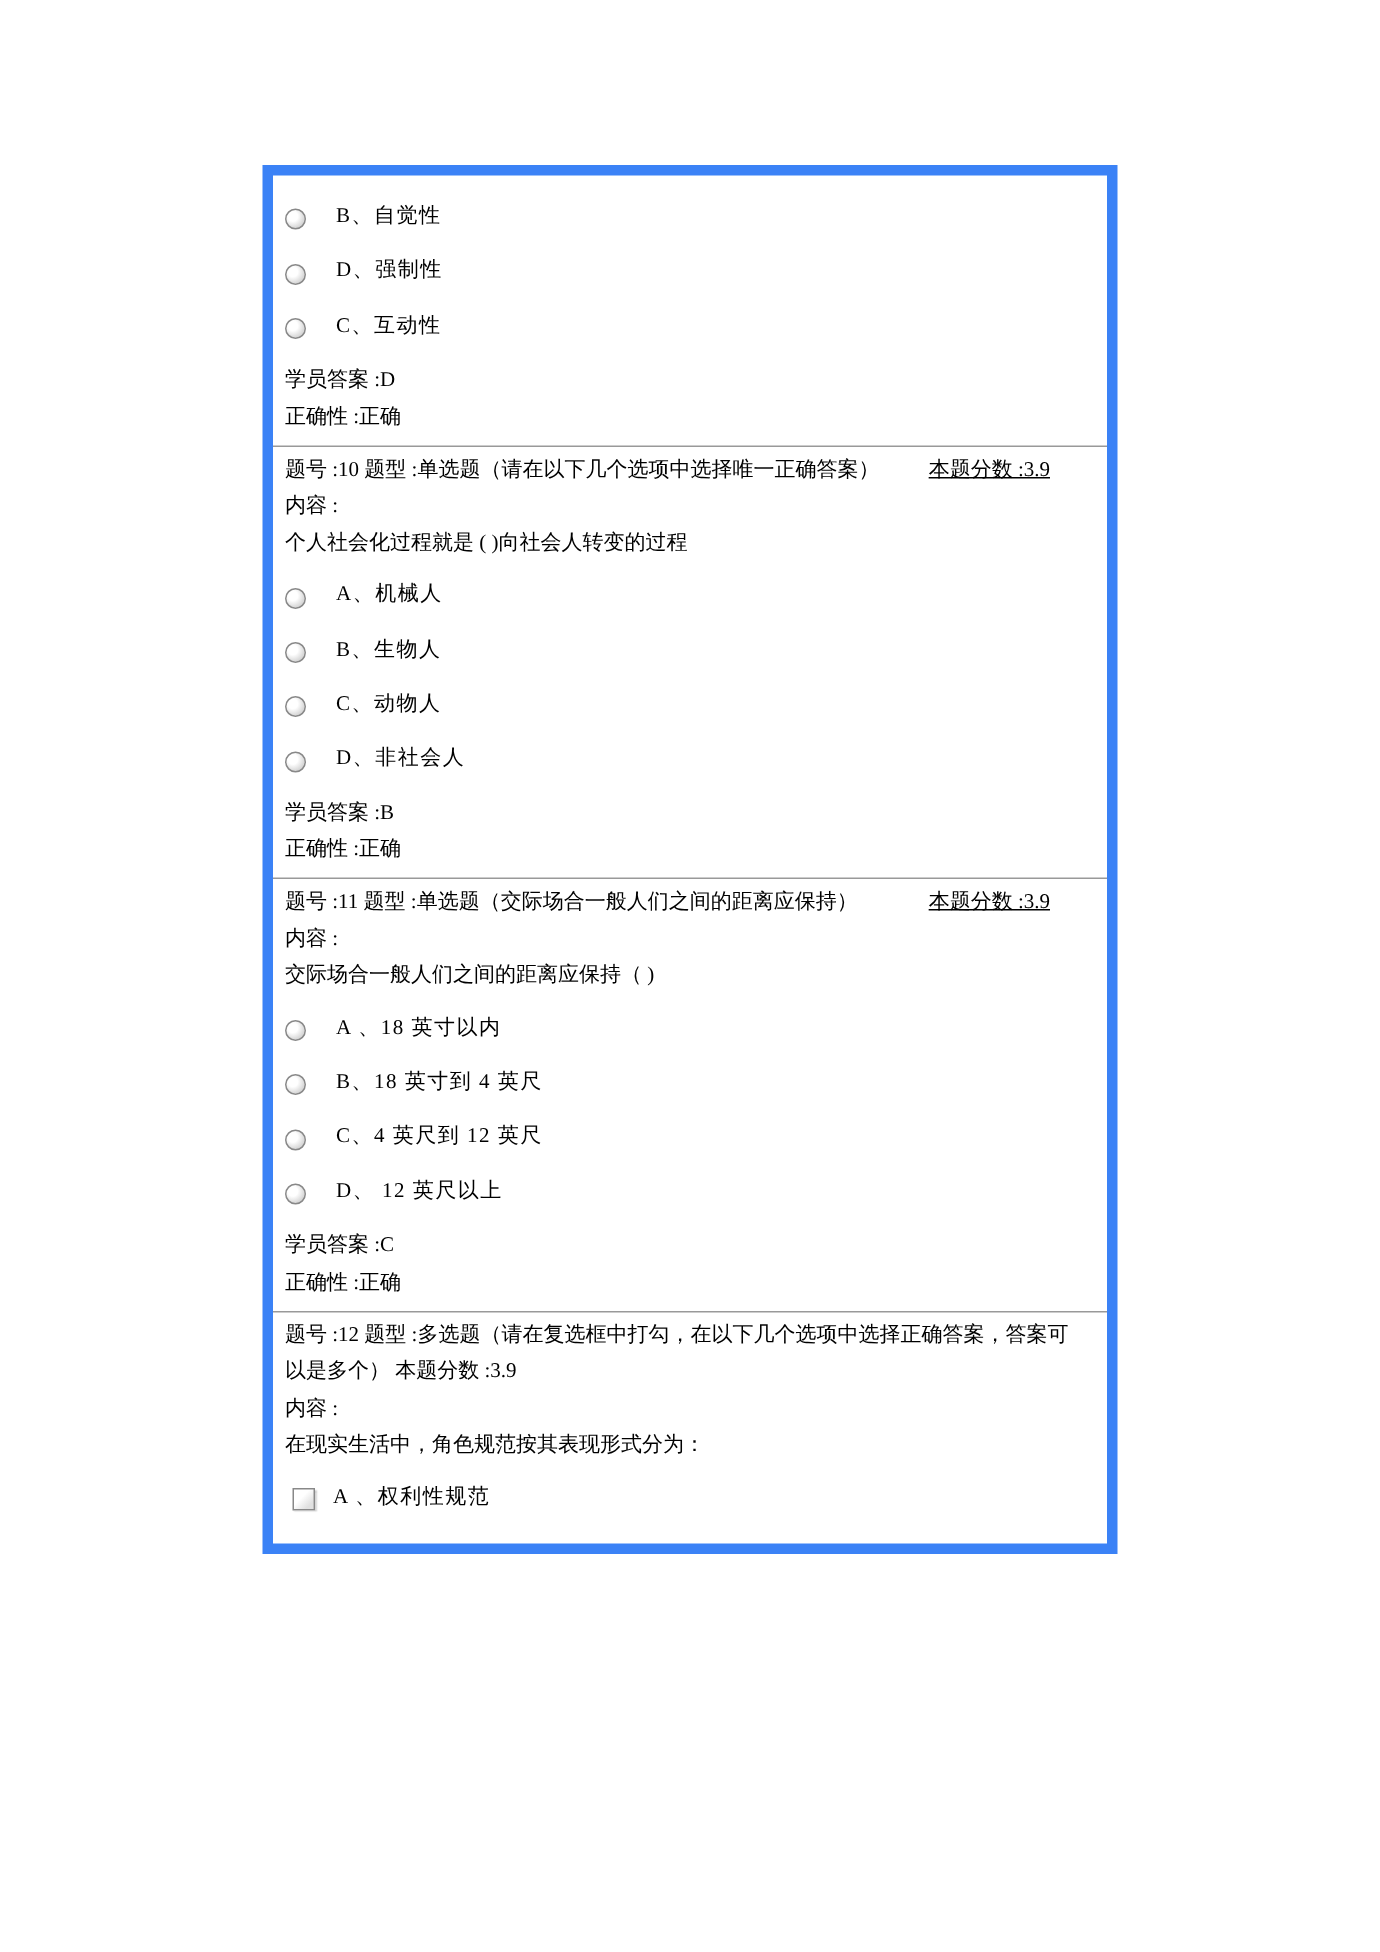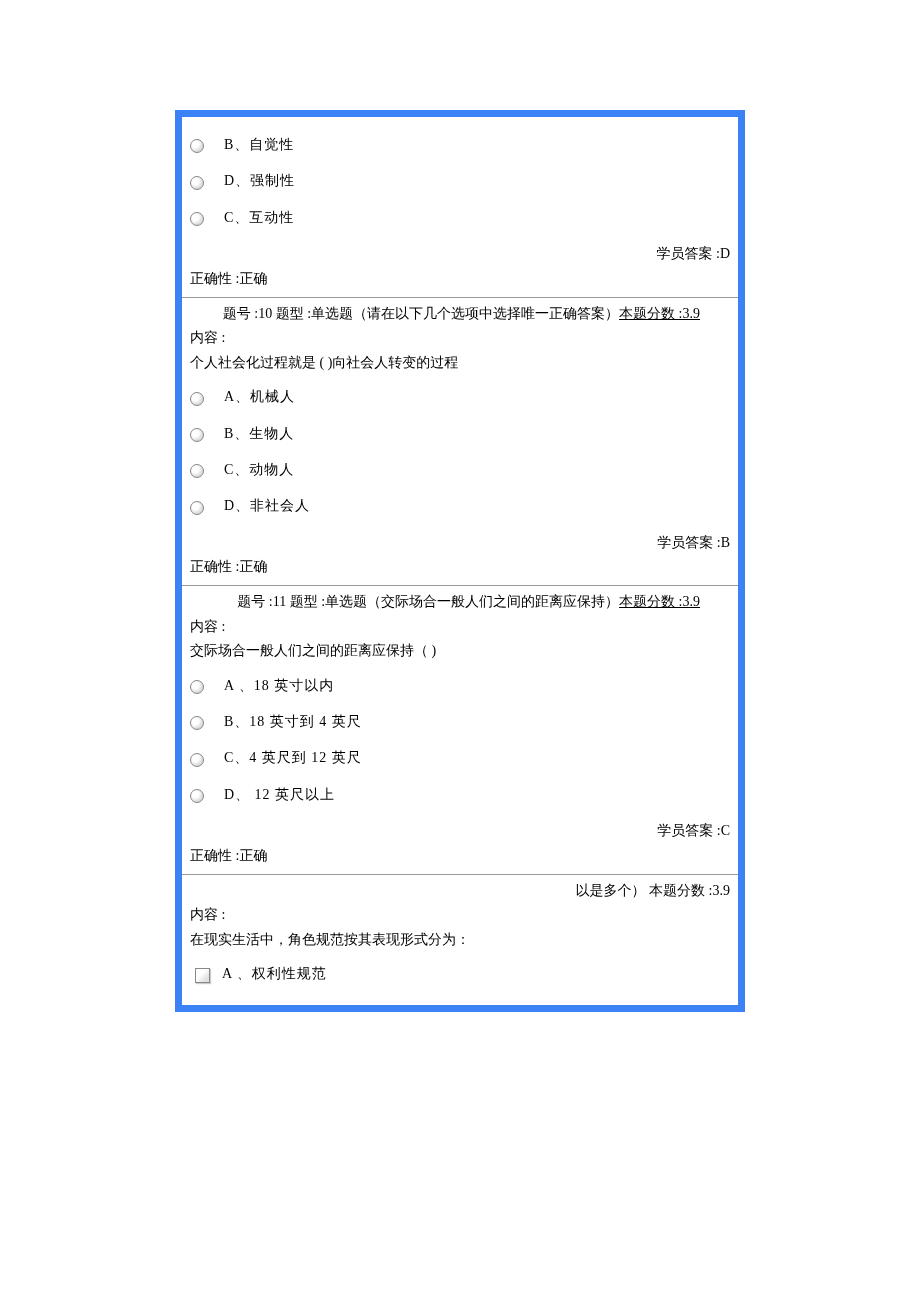--- a/index.html
+++ b/index.html
@@ -49,37 +49,35 @@
       flex-shrink: 0;
       box-shadow: 1px 1px 1px rgba(0,0,0,0.2);
       margin-bottom: 3px;
       margin-left: 5px;
     }
     .option-text {
       letter-spacing: 1px;
     }
     .header-line {
       margin-bottom: 2px;
-      text-align: right;
     }
     .score {
       float: right;
       margin-right: 30px;
       text-decoration: underline;
     }
     .content-label {
       margin-bottom: 2px;
     }
     .question-text {
       margin-bottom: 6px;
     }
     .answer-line {
       margin-top: 10px;
       margin-bottom: 2px;
-      text-align: right;
     }
     .correctness-line {
       margin-bottom: 2px;
     }
     .clear {
       clear: both;
     }
   </style>
 </head>
 <body>
@@ -157,20 +155,21 @@
     <div class="option-row">
       <span class="radio-icon"></span>
       <span class="option-text">D、 12 英尺以上</span>
     </div>
 
     <div class="answer-line">学员答案  :C</div>
     <div class="correctness-line">正确性 :正确</div>
   </div>
 
   <div class="section">
+    <div class="header-line">题号 :12  题型 :多选题（请在复选框中打勾，在以下几个选项中选择正确答案，答案可</div>
     <div class="header-line">以是多个）    本题分数  :3.9</div>
     <div class="content-label">内容 :</div>
     <div class="question-text">在现实生活中，角色规范按其表现形式分为：</div>
 
     <div class="option-row">
       <span class="checkbox-icon"></span>
       <span class="option-text">A 、权利性规范</span>
     </div>
   </div>
 

